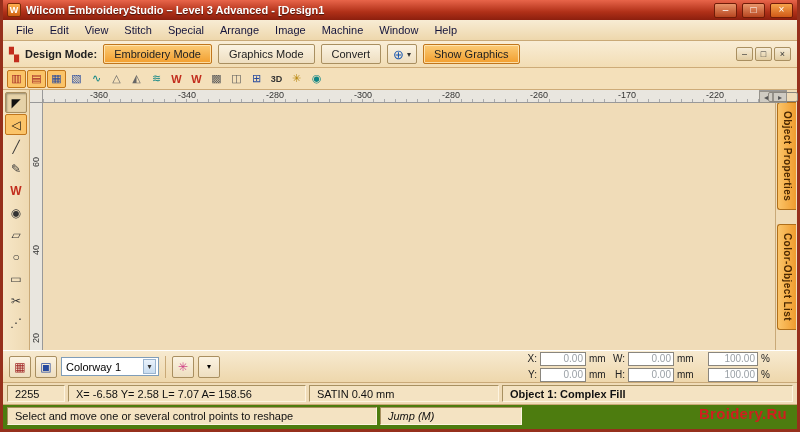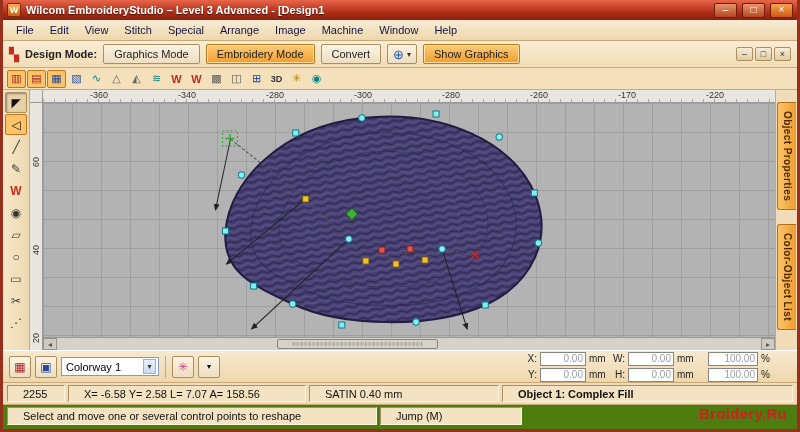--- a/index.html
+++ b/index.html
@@ -62,21 +62,21 @@
   .tool.pressed { background:#e6d2a8; border-color:#a98f60; box-shadow:inset 1px 1px 2px rgba(0,0,0,.35); }
   .tool.active { background:#fbc469; border-color:#c1761c; }
 
   .vruler-col { width:13px; flex:none; background:#e9e6df; border-right:1px solid #999;
     display:flex; flex-direction:column; }
   .corner { height:13px; flex:none; border-bottom:1px solid #999; }
   .vtick { height:88px; flex:none; display:flex; align-items:center; justify-content:center;
     font-size:9px; color:#333; transform:rotate(-90deg); }
   .vtick:first-of-type { margin-top:15px; }
 
-  .canvas-col { flex:1; min-width:0; display:flex; flex-direction:column; }
+  .canvas-col { flex:1; min-width:0; display:flex; flex-direction:row; }
   .hruler { height:13px; flex:none; background:#e9e6df; border-bottom:1px solid #999;
     display:flex; padding-left:12px; font-size:9px; color:#333;
     background-image:repeating-linear-gradient(90deg,#aaa 0 1px,transparent 1px 11px);
     background-size:100% 3px; background-position:0 100%; background-repeat:no-repeat; }
   .htick { width:88px; flex:none; text-align:center; }
 
   .canvas { flex:1; position:relative; overflow:hidden; background-color:#b3b3b3;
     background-image:linear-gradient(#9f9f9f 1px,transparent 1px),
                      linear-gradient(90deg,#9f9f9f 1px,transparent 1px);
     background-size:29px 29px; }
@@ -114,28 +114,28 @@
   .lbl { width:15px; text-align:right; font-size:10px; color:#222; }
   .val { width:46px; height:14px; border:1px solid #8a867e; background:#fff; color:#9aa0a6;
     font-size:10px; text-align:right; padding:0 2px; font-family:"Liberation Sans",sans-serif; }
   .val.pct { width:50px; margin-left:10px; }
   .unit { font-size:10px; color:#222; width:18px; }
 
   
   .statusbar { height:22px; flex:none; background:#f0dcb8; display:flex; gap:3px;
     padding:2px 4px; border-bottom:1px solid #c9a977; }
   .seg { border:1px solid; border-color:#a89060 #fdf4e0 #fdf4e0 #a89060; background:#f4e3c2;
-    display:flex; align-items:center; padding:0 15px; color:#111; white-space:nowrap; overflow:hidden; }
+    display:flex; align-items:center; padding:0 7px; color:#111; white-space:nowrap; overflow:hidden; }
   .seg.stitches { width:58px; flex:none; }
   .seg.pointer { width:238px; flex:none; }
   .seg.stype { width:190px; flex:none; }
   .seg.obj { flex:1;font-weight:bold; }
   .hintbar { height:24px; flex:none; background:#4d7c0f; display:flex; gap:3px; padding:2px 4px 4px; }
   .seg.hint { width:370px; flex:none; }
-  .seg.jump { width:142px; flex:none; }
+  .seg.jump { width:142px; flex:none;font-style:italic; }
   .seg.fill { flex:1; border-color:transparent; background:transparent; }
 
   .watermark { position:absolute; right:10px; bottom:7px; color:#cf1f1f; font-size:15px;
     font-weight:bold; z-index:5; letter-spacing:.3px; }
 </style>
 </head>
 <body>
 
 <div class="window">
 
@@ -159,22 +159,22 @@
       <span class="mi">Arrange</span>
       <span class="mi">Image</span>
       <span class="mi">Machine</span>
       <span class="mi">Window</span>
       <span class="mi">Help</span>
     </div>
 
   <div class="modebar">
     <span class="mode-icon">▚</span>
     <span class="mode-label">Design Mode:</span>
+    <button class="mode-btn active">Embroidery Mode</button>
     <button class="mode-btn">Graphics Mode</button>
-    <button class="mode-btn active">Embroidery Mode</button>
     <button class="mode-btn">Convert</button>
     <button class="globe-btn">
       <span class="globe-glyph">⊕</span>
       <span class="caret">▾</span>
     </button>
     <button class="mode-btn active">Show Graphics</button>
     <span class="mdi-group">
       <span class="mdi-btn">–</span>
       <span class="mdi-btn">□</span>
       <span class="mdi-btn">×</span>

